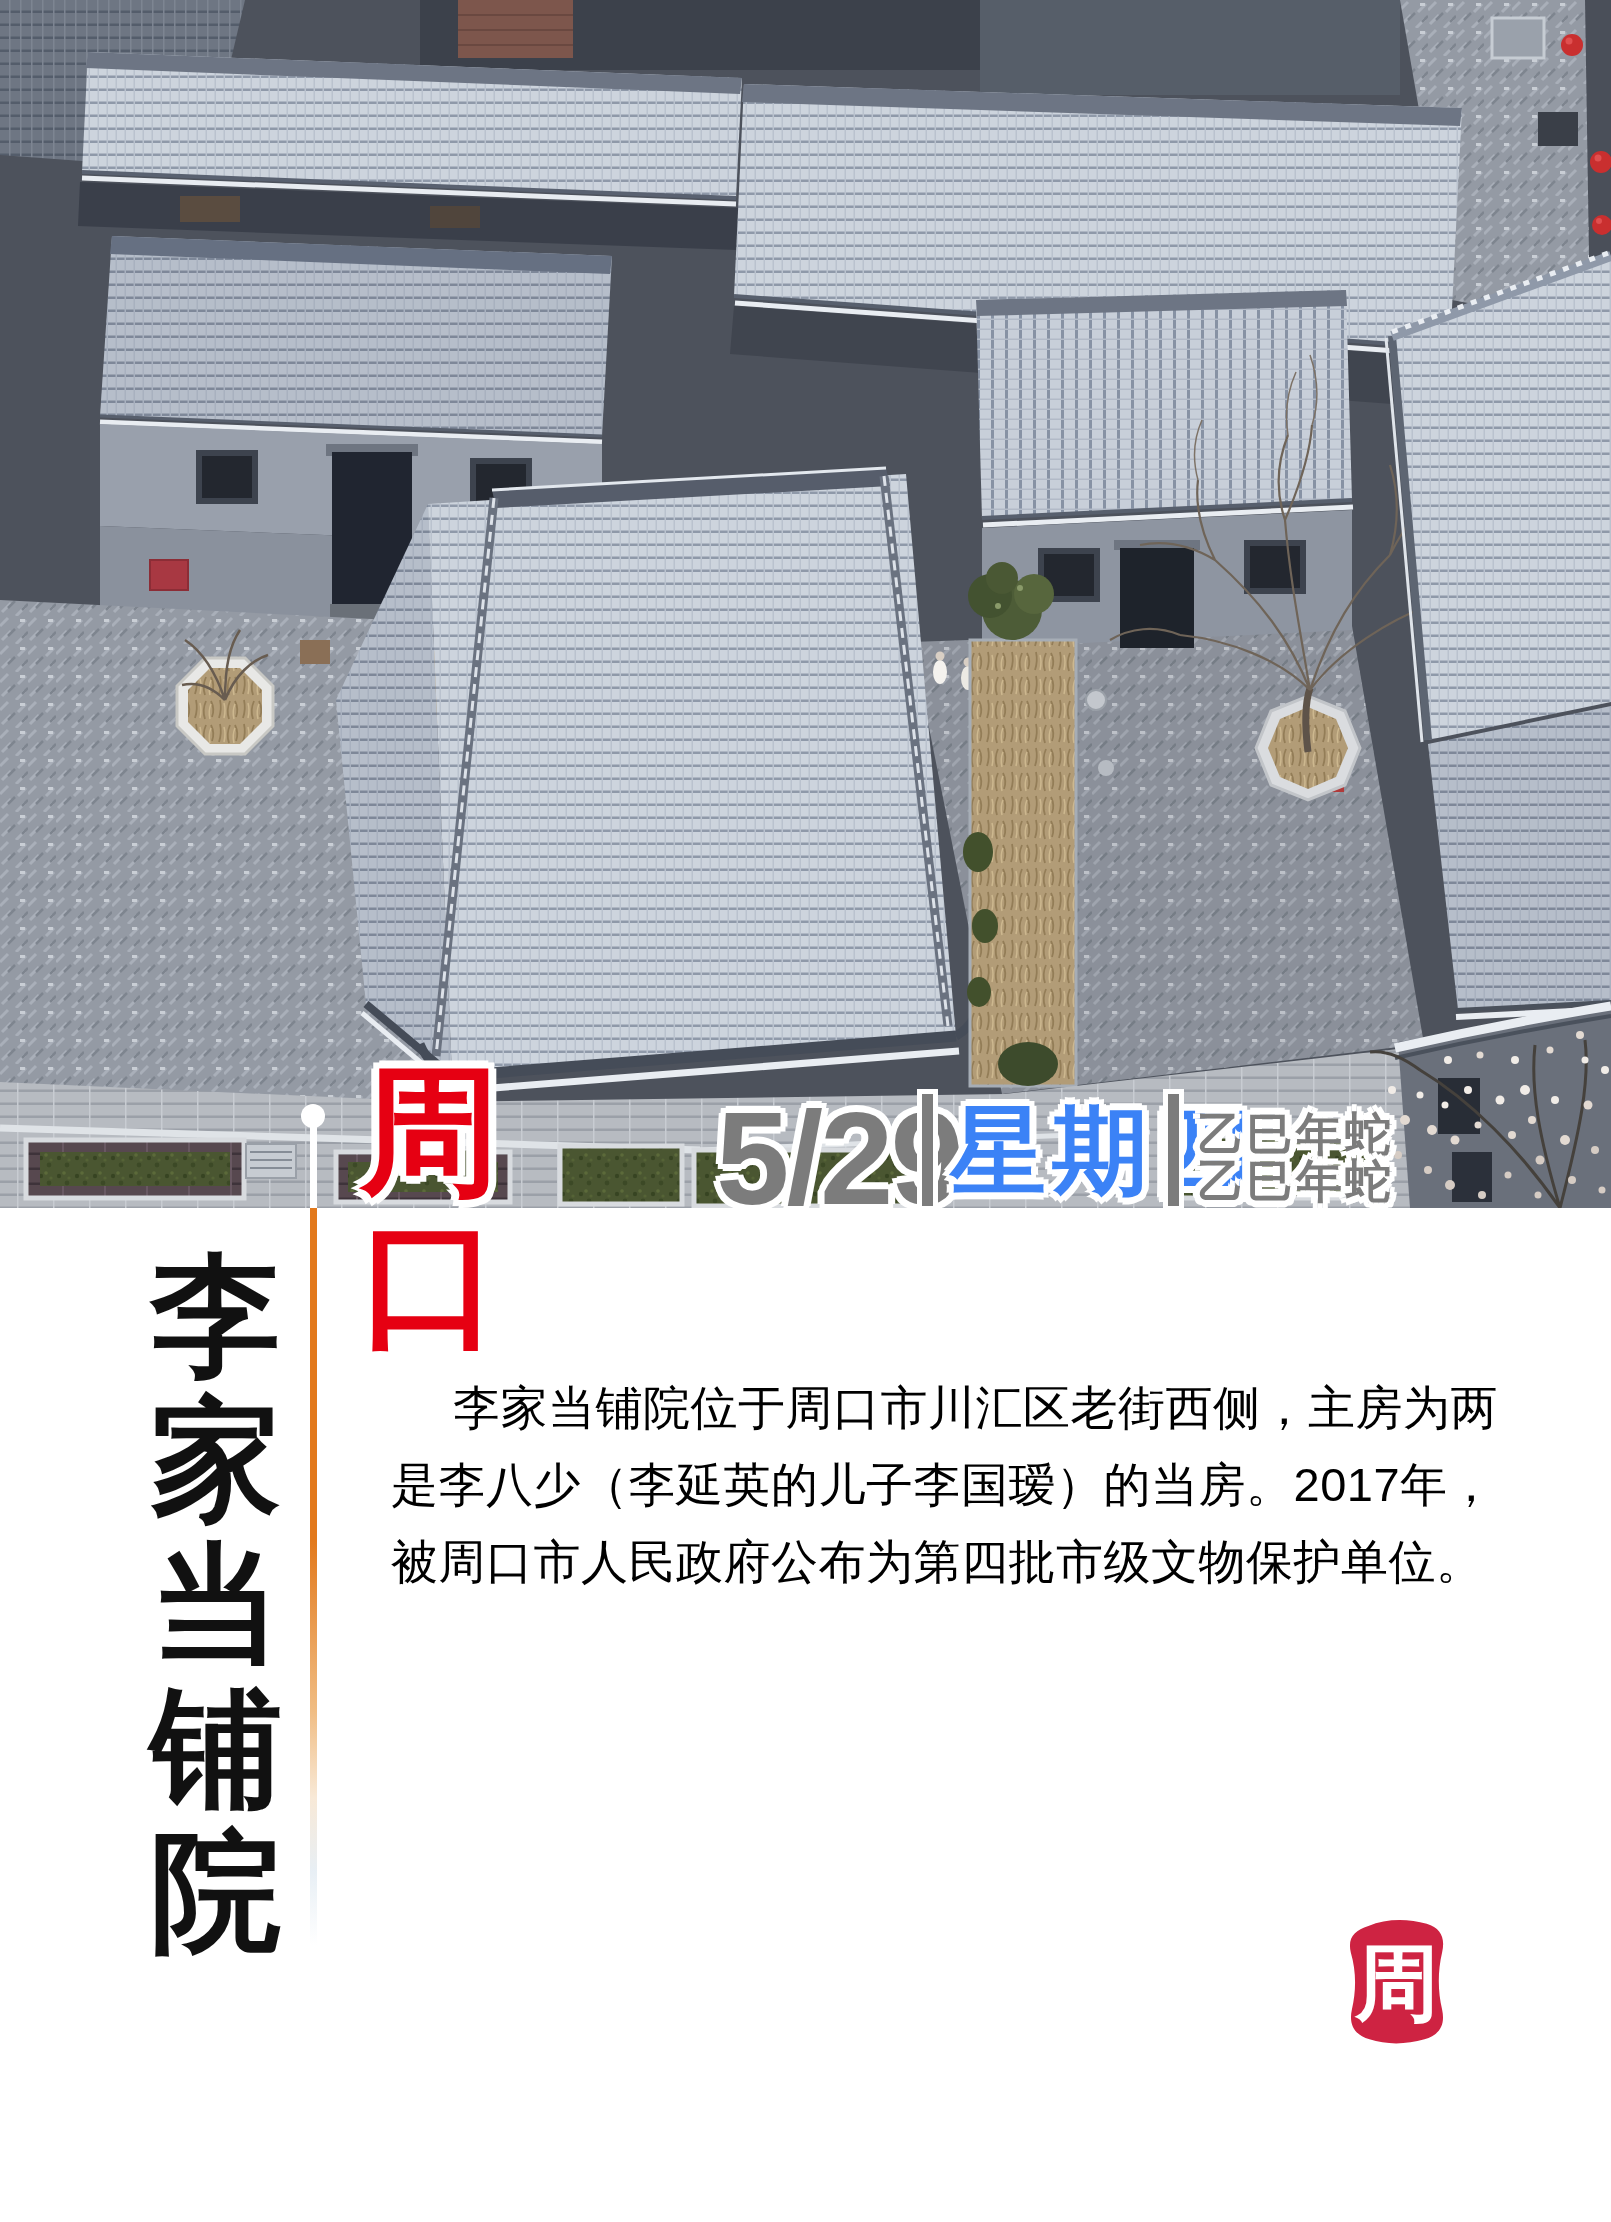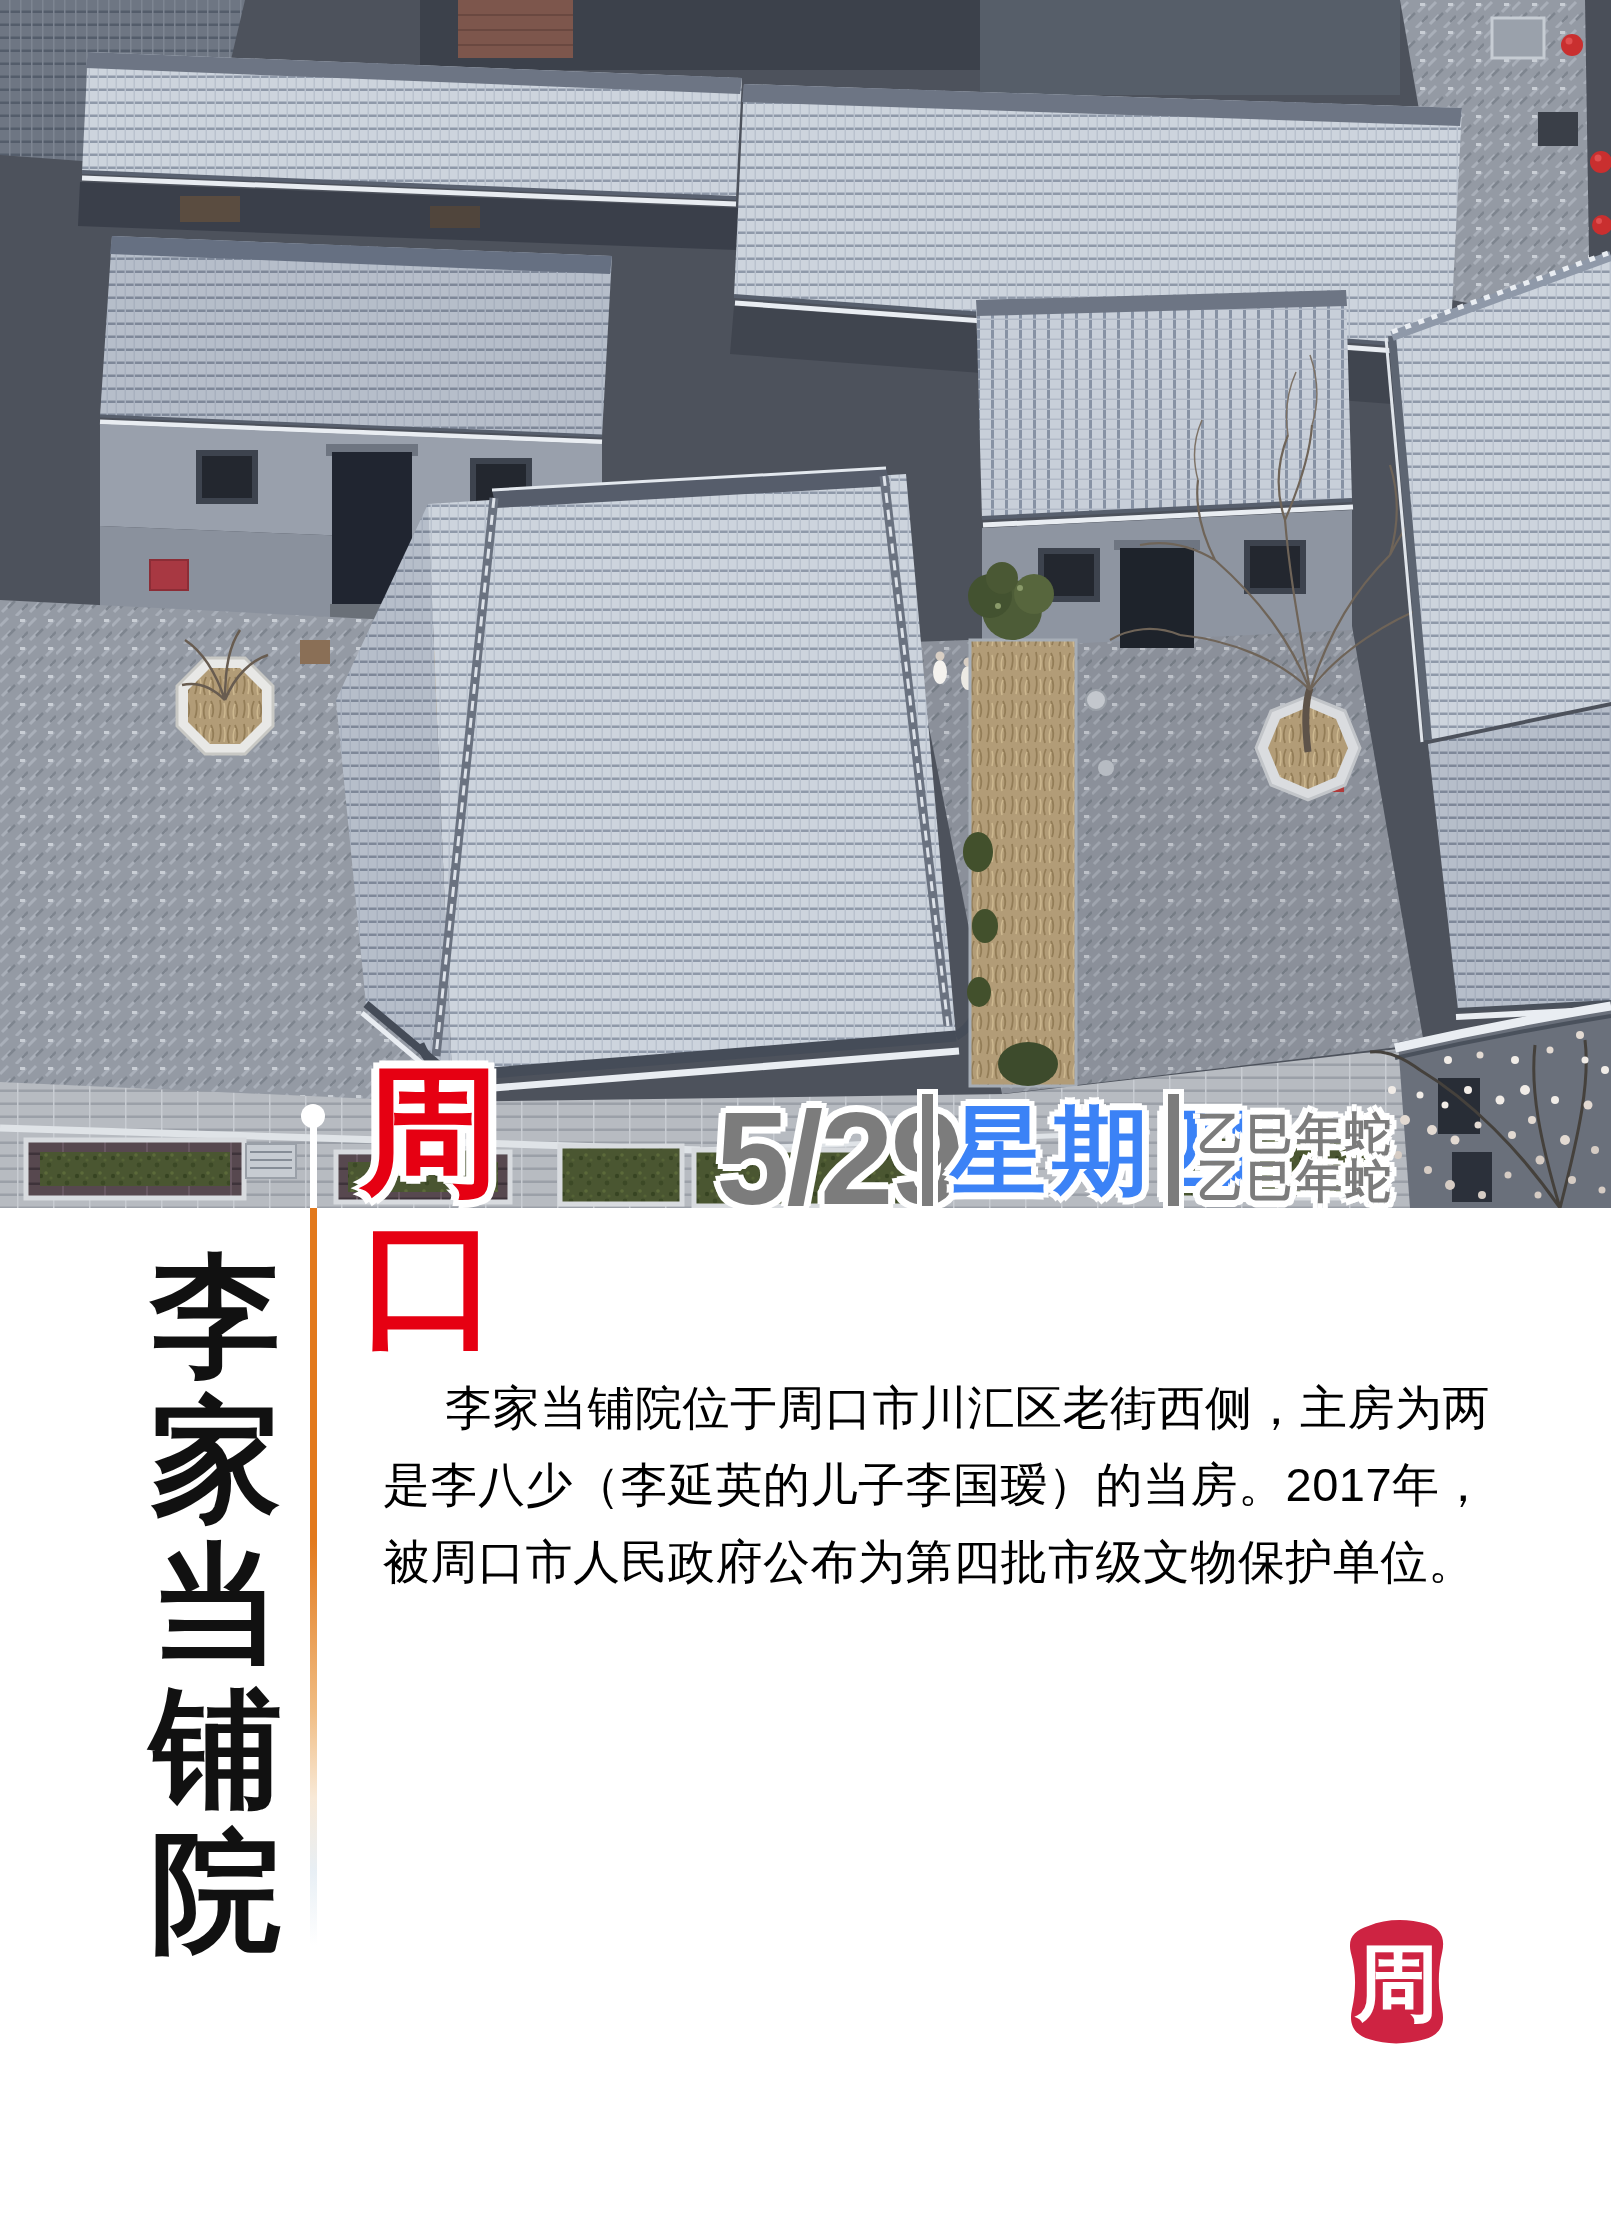--- a/index.html
+++ b/index.html
@@ -38,21 +38,21 @@
                  rgba(203,219,232,0.45) 90%,rgba(203,219,232,0) 100%);}
 
   
   .vtitle{position:absolute;left:146px;top:1246px;width:140px;color:#111;
           font-family:"Liberation Serif",serif;font-weight:bold;}
   .vtitle .ch{width:140px;height:144px;font-size:131px;line-height:142px;text-align:center;}
 
   
   .body-text{position:absolute;left:383px;top:1369px;width:1122px;color:#000;
              font-size:47px;line-height:77px;font-weight:500;letter-spacing:0.5px;}
-  .body-line{white-space:nowrap;}
+  .body-line{white-space:nowrap;margin-left:8px;}
   .body-line.indent{text-indent:62px;}
 
   
   .seal{position:absolute;left:1342px;top:1916px;width:110px;height:130px;}
   .seal svg{display:block;width:100%;height:100%;}
   .seal text{font-family:"Liberation Serif",serif;font-weight:bold;}
 </style>
 </head>
 <body>
 

